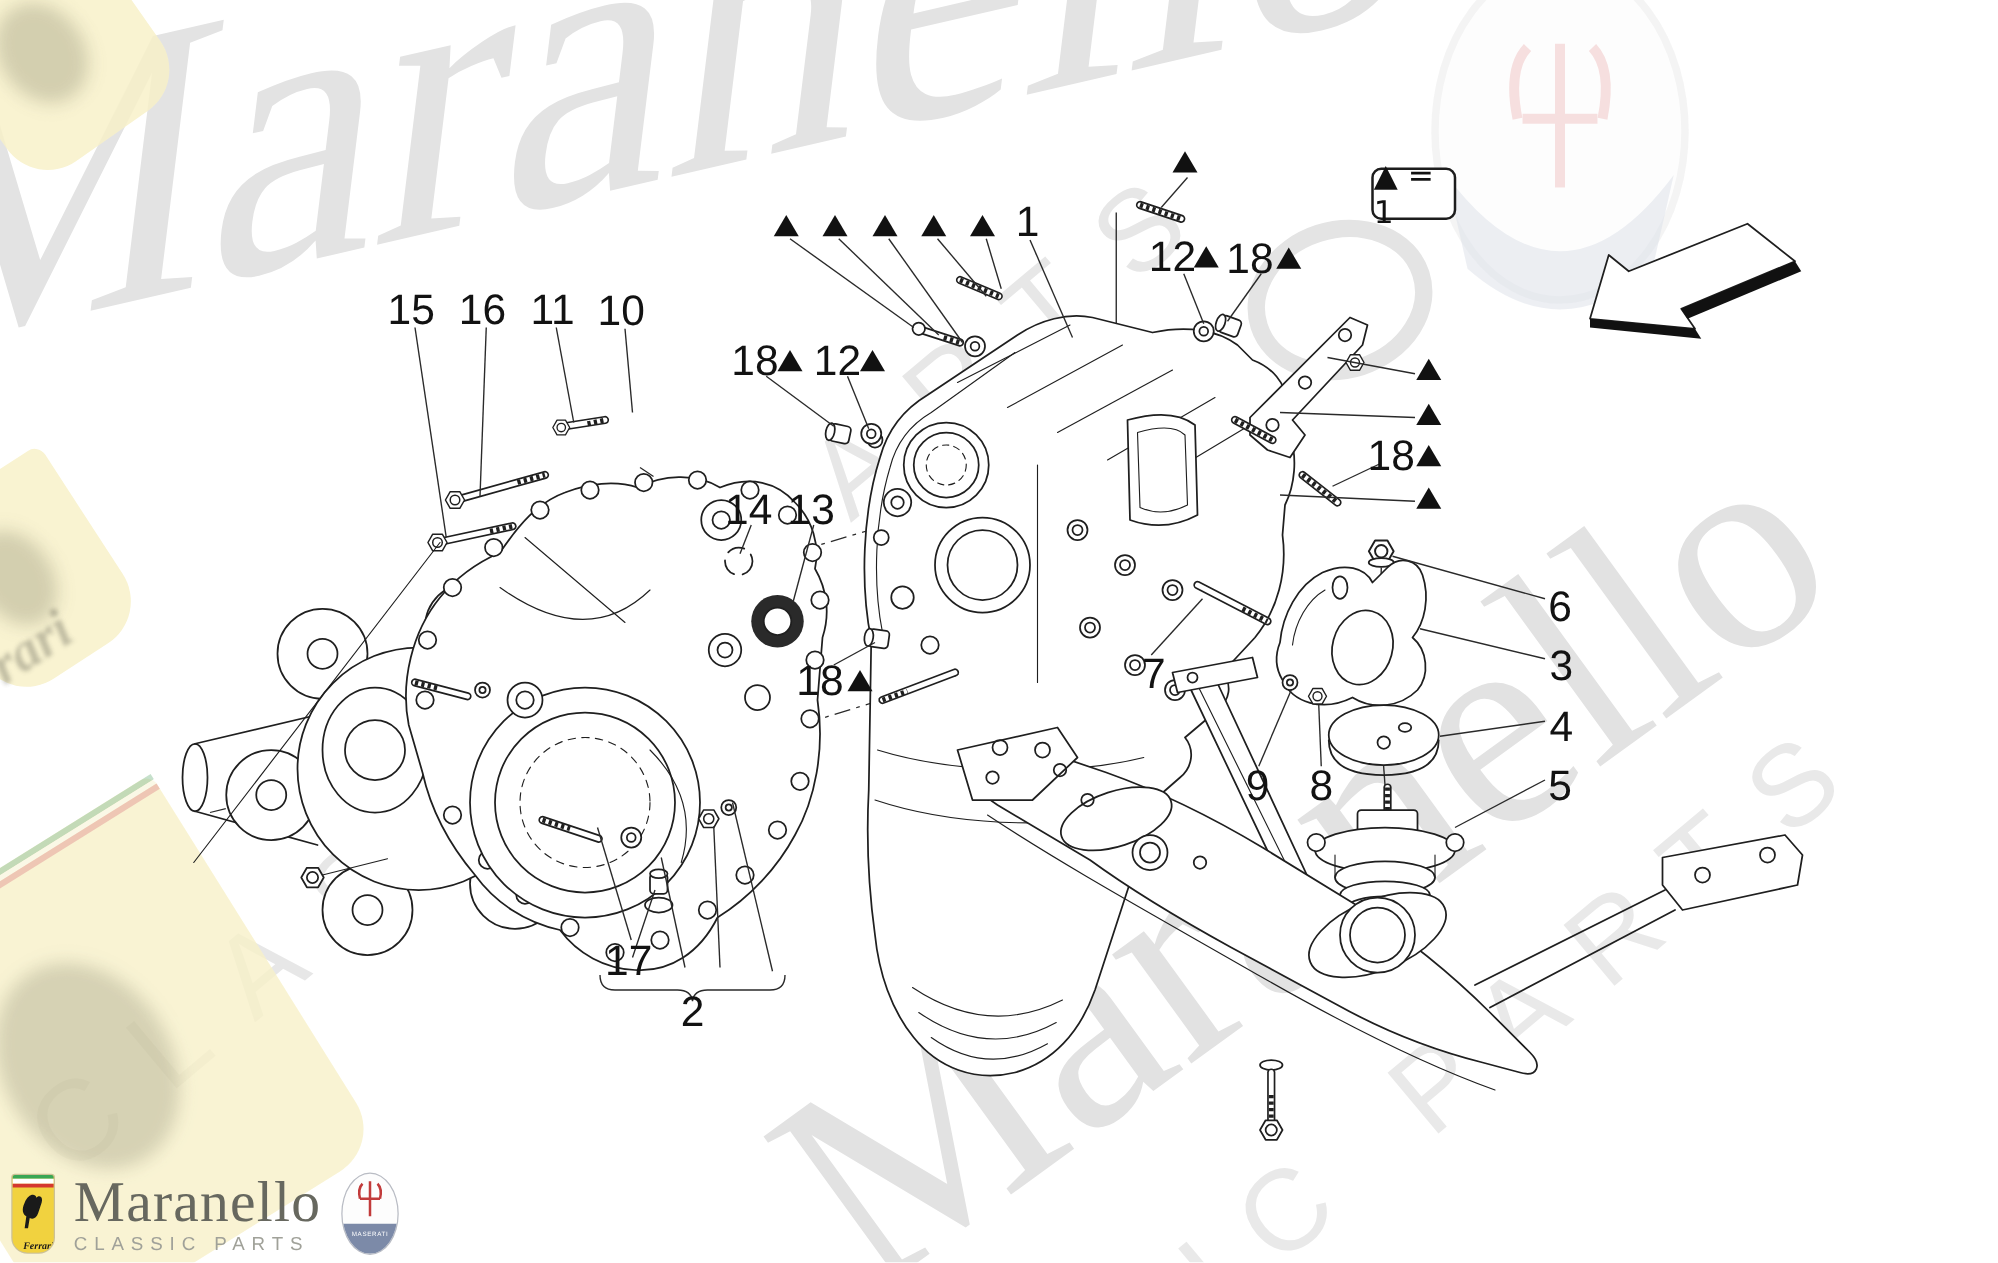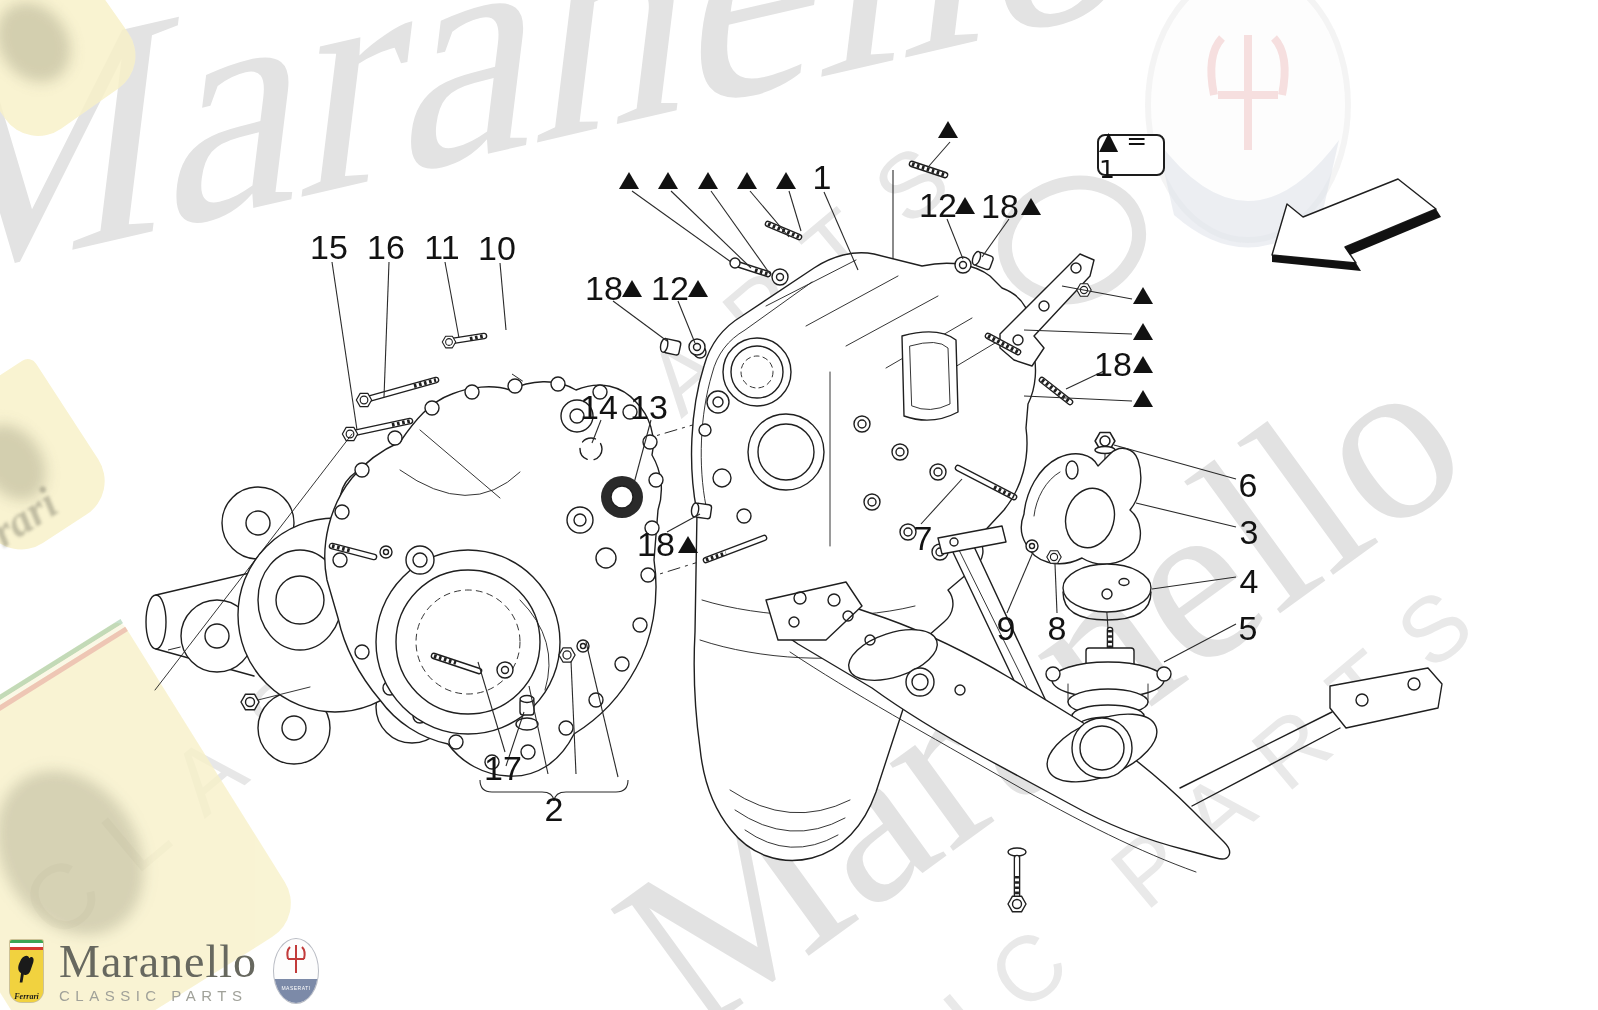--- a/index.html
+++ b/index.html
@@ -45,21 +45,21 @@
   text.call{font-family:"Liberation Sans",sans-serif;font-size:34px;fill:#121212;text-anchor:middle;}
   
   .logo-wrap{position:absolute;left:10px;top:938px;display:flex;align-items:center;gap:16px;}
   .f-shield{position:relative;width:33px;height:62px;background:#f1d23f;border-radius:2px 2px 12px 12px;
             overflow:hidden;box-shadow:0 0 0 1px rgba(120,100,40,.35);}
   .f-shield .stripes{height:10px;display:flex;flex-direction:column;}
   .f-shield .stripes i{flex:1;}
   .f-shield .f-green{background:#3aa655;} .f-shield .f-white{background:#fff;} .f-shield .f-red{background:#d4382f;}
   .f-shield .band{position:absolute;left:0;right:0;bottom:0;height:11px;background:#f1d23f;
                   font-family:"Liberation Serif",serif;font-style:italic;font-weight:bold;
-                  font-size:8px;color:#1a1a1a;text-align:center;line-height:11px;}
+                  font-size:8px;color:#1a1a1a;text-align:right;line-height:11px;}
   .logo-text .name{font-family:"Liberation Serif",serif;font-size:46px;color:#67685f;letter-spacing:1px;line-height:1;}
   .logo-text .tag{font-size:15px;letter-spacing:5.5px;color:#a0a199;margin-top:2px;}
   .m-badge{position:relative;width:44px;height:64px;border-radius:50%;background:#fdfdfd;
            border:1.5px solid #b9bcc4;overflow:hidden;}
   .m-badge .band{position:absolute;left:0;right:0;bottom:0;height:24px;background:#7c8aa8;}
   .m-badge .band span{display:block;margin-top:6px;text-align:center;font-size:5px;letter-spacing:.5px;
                       color:#fff;font-family:"Liberation Sans",sans-serif;}
   .m-badge svg{position:absolute;left:50%;top:4px;transform:translateX(-50%);}
 </style>
 </head>

